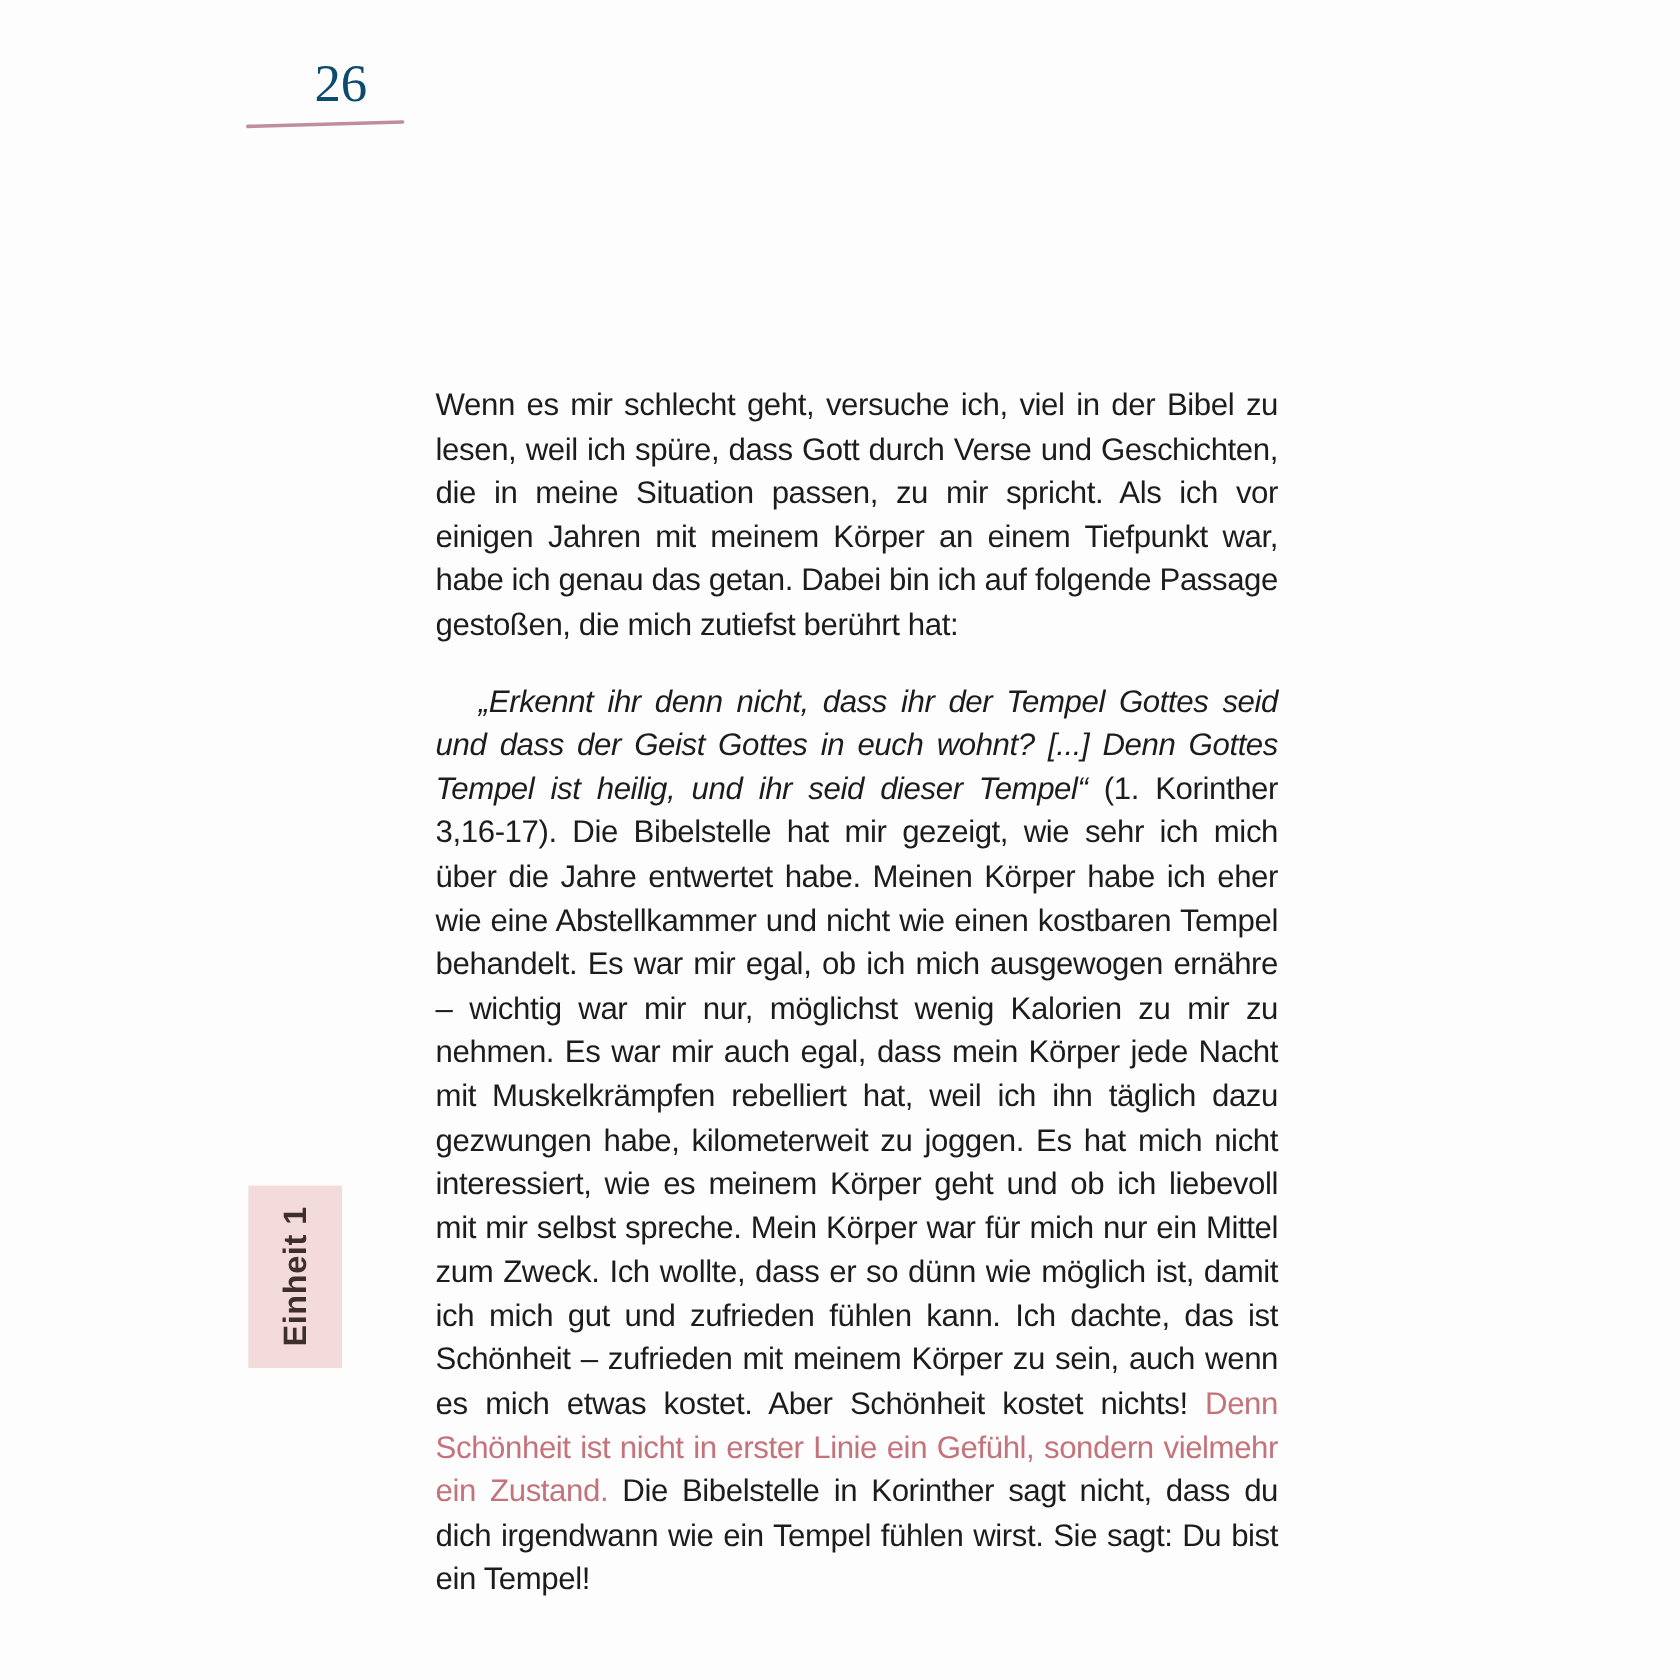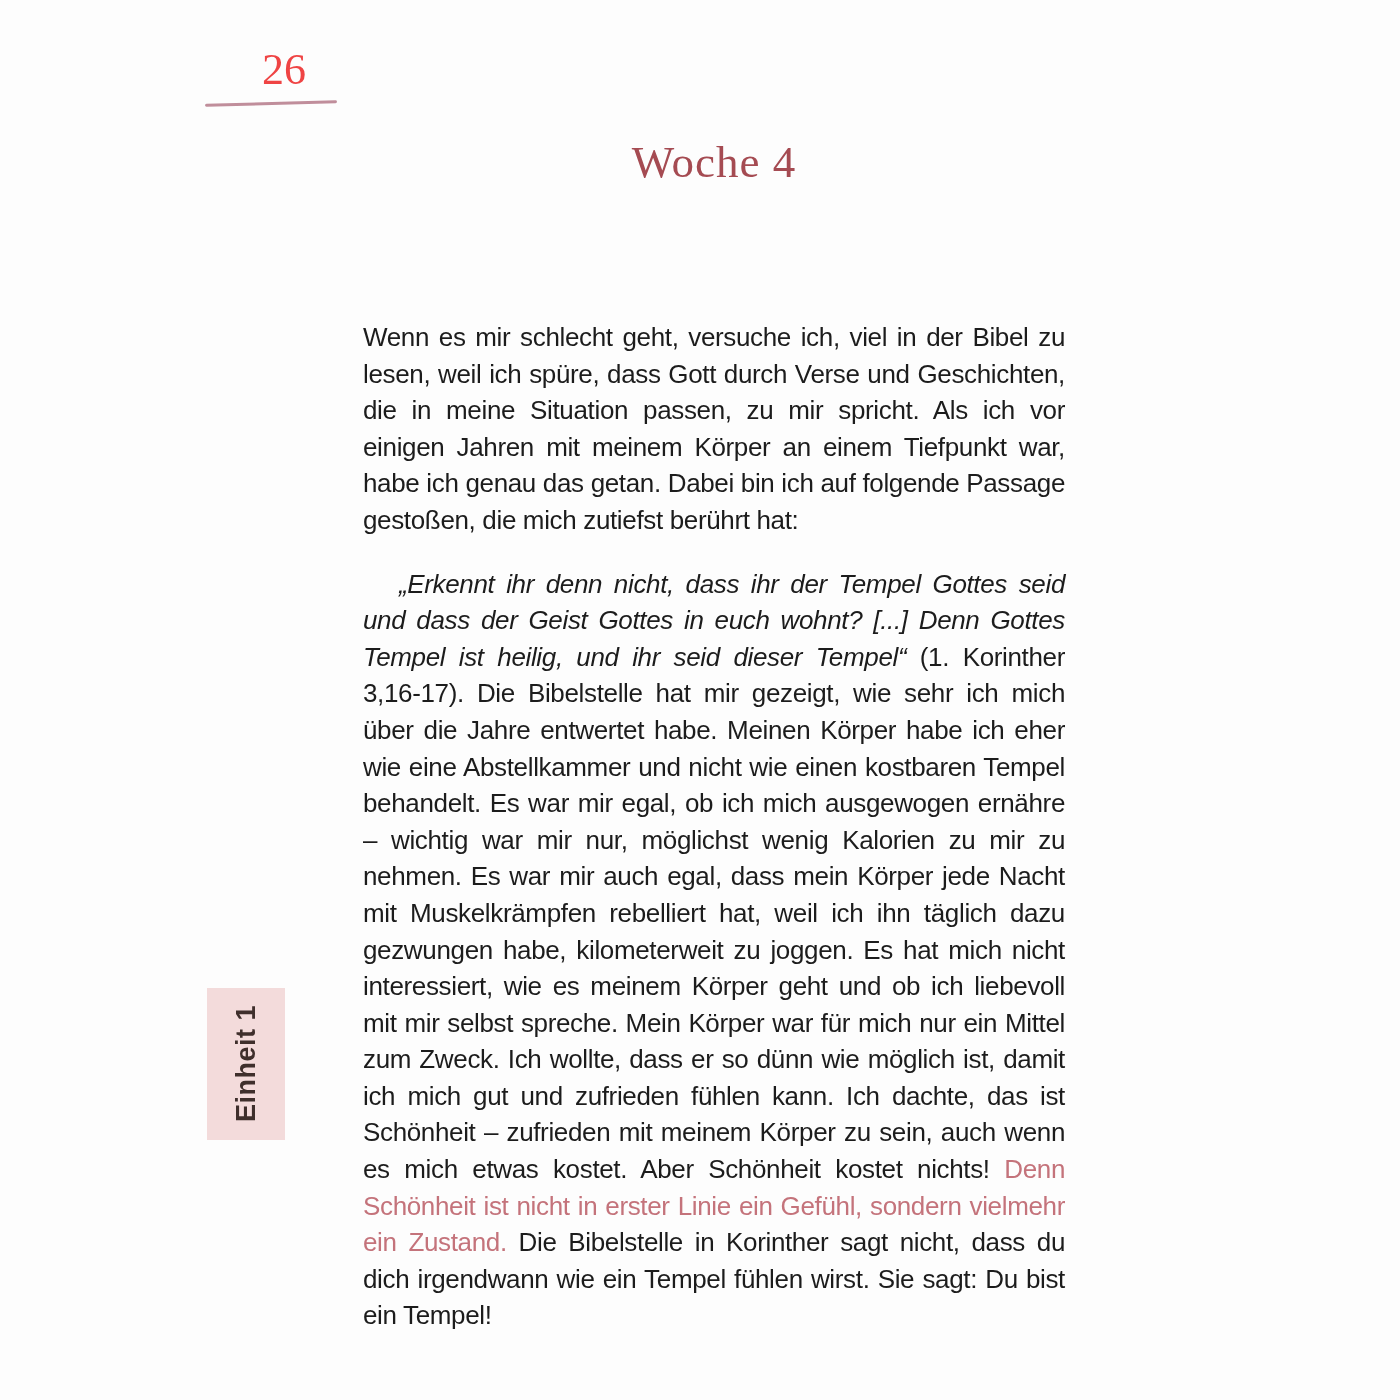--- a/index.html
+++ b/index.html
@@ -16,21 +16,21 @@
     font-family: "Liberation Sans", sans-serif;
   }
 
   
   .page-number {
     position: absolute;
     left: 262px;
     top: 48px;
     font-family: "Liberation Serif", serif;
     font-size: 44px;
-    color: #ef4444;
+    color: #0c4a6e;
     line-height: 1;
   }
   .page-rule {
     position: absolute;
     left: 205px;
     top: 102px;
     width: 132px;
     height: 3px;
     background: var(--rule, #c08e9b);
     border-radius: 2px;
@@ -107,21 +107,20 @@
 </head>
 <body>
 
 <div class="page">
 
   <div class="page-number">26</div>
 
   <div class="page-rule"></div>
 
   <header class="heading">
-    <div class="kicker">Woche 4</div>
   </header>
 
   <main class="body">
     <p class="para p1">Wenn es mir schlecht geht, versuche ich, viel in der Bibel zu lesen, weil ich spüre, dass Gott durch Verse und Geschichten, die in meine Situation passen, zu mir spricht. Als ich vor einigen Jahren mit meinem Körper an einem Tiefpunkt war, habe ich genau das getan. Dabei bin ich auf folgende Passage gestoßen, die mich zutiefst berührt hat:</p>
     <p class="para p2"><span class="seg-italic">„Erkennt ihr denn nicht, dass ihr der Tempel Gottes seid und dass der Geist Gottes in euch wohnt? [...] Denn Gottes Tempel ist heilig, und ihr seid dieser Tempel“</span><span class="seg-normal"> (1. Korinther 3,16-17). Die Bibelstelle hat mir gezeigt, wie sehr ich mich über die Jahre entwertet habe. Meinen Körper habe ich eher wie eine Abstellkammer und nicht wie einen kostbaren Tempel behandelt. Es war mir egal, ob ich mich ausgewogen ernähre – wichtig war mir nur, möglichst wenig Kalorien zu mir zu nehmen. Es war mir auch egal, dass mein Körper jede Nacht mit Muskelkrämpfen rebelliert hat, weil ich ihn täglich dazu gezwungen habe, kilometerweit zu joggen. Es hat mich nicht interessiert, wie es meinem Körper geht und ob ich liebevoll mit mir selbst spreche. Mein Körper war für mich nur ein Mittel zum Zweck. Ich wollte, dass er so dünn wie möglich ist, damit ich mich gut und zufrieden fühlen kann. Ich dachte, das ist Schönheit – zufrieden mit meinem Körper zu sein, auch wenn es mich etwas kostet. Aber Schönheit kostet nichts! </span><span class="seg-highlight">Denn Schönheit ist nicht in erster Linie ein Gefühl, sondern vielmehr ein Zustand.</span><span class="seg-normal"> Die Bibelstelle in Korinther sagt nicht, dass du dich irgendwann wie ein Tempel fühlen wirst. Sie sagt: Du bist ein Tempel!</span></p>
   </main>
 
   <div class="unit-tab">
     <span class="unit-tab-label">Einheit 1</span>
   </div>

